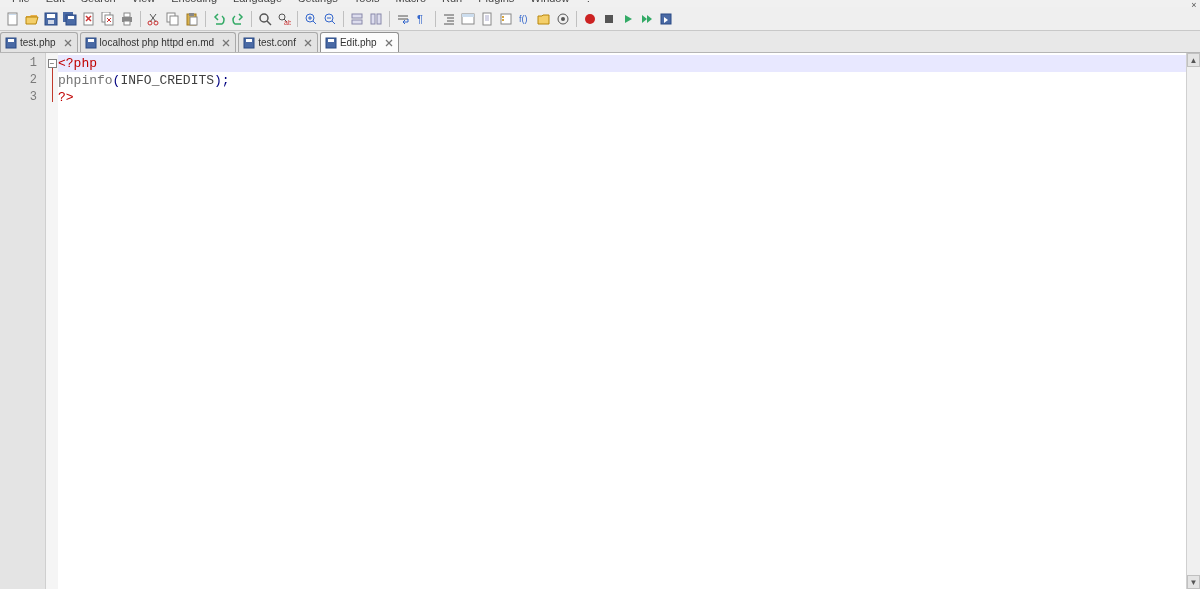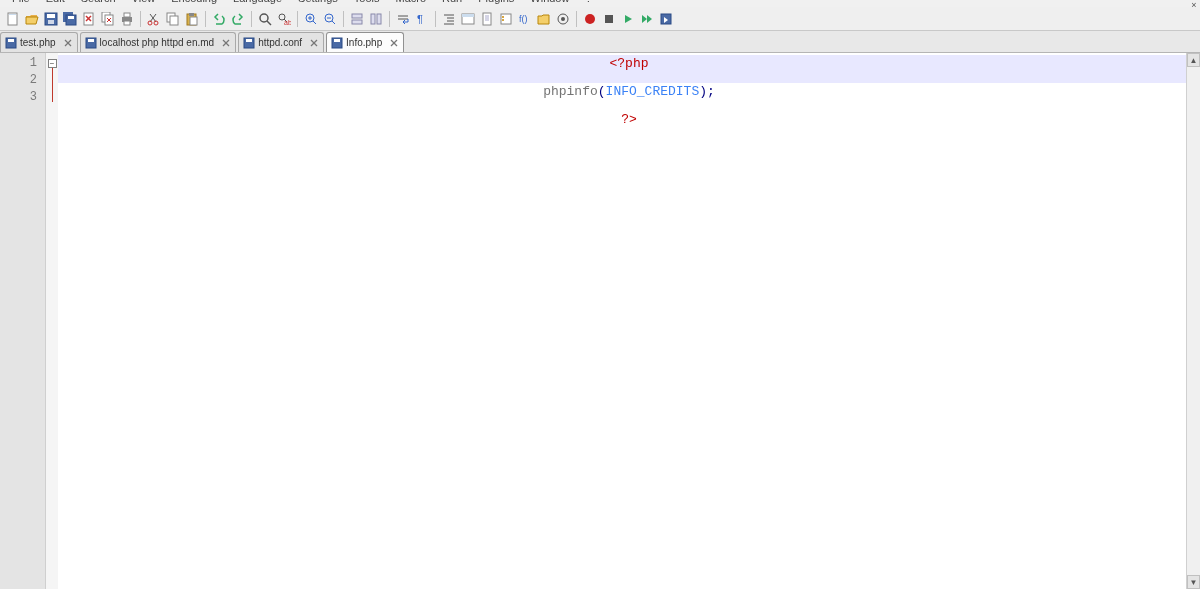--- a/index.html
+++ b/index.html
@@ -142,33 +142,32 @@
   margin: 0 auto;
 }
 .code {
   flex: 1;
   font-family: Consolas, 'Courier New', monospace;
   font-size: 13px;
   padding-top: 2px;
   position: relative;
 }
 .code-line {
-  height: 28px;
+  height: 17px;
   line-height: 17px;
   white-space: pre;
   padding-left: 0px;
-  text-align: center;
 }
 .code-line.hl {
   background: #e8e8ff;
 }
 .tk-tag { color: #c00000; }
 .tk-func { color: #737373; }
 .tk-paren { color: #000080; }
-.tk-const { color: #3b82f6; }
+.tk-const { color: #404040; }
 .tk-punc { color: #000080; }
 .scrollbar-v {
   position: absolute;
   right: 0;
   top: 53px;
   bottom: 0;
   width: 14px;
   background: #f0f0f0;
   border-left: 1px solid #d0d0d0;
 }
@@ -466,36 +465,36 @@
         </svg>
       </span>
     </div>
     <div class="tab">
       <span class="tab-icon">
         <svg width="12" height="12">
           <rect x="1" y="1" width="10" height="10" fill="#4a6aa5" stroke="#2a4a85"></rect>
           <rect x="3" y="2" width="6" height="3" fill="#fff"></rect>
         </svg>
       </span>
-      <span>httpd.conf</span>
+      <span>test.conf</span>
       <span class="tab-close">
         <svg width="8" height="8">
           <line x1="1" y1="1" x2="7" y2="7" stroke="#777" stroke-width="1.2"></line>
           <line x1="7" y1="1" x2="1" y2="7" stroke="#777" stroke-width="1.2"></line>
         </svg>
       </span>
     </div>
     <div class="tab active">
       <span class="tab-icon">
         <svg width="12" height="12">
           <rect x="1" y="1" width="10" height="10" fill="#4a6aa5" stroke="#2a4a85"></rect>
           <rect x="3" y="2" width="6" height="3" fill="#fff"></rect>
         </svg>
       </span>
-      <span>Info.php</span>
+      <span>Edit.php</span>
       <span class="tab-close">
         <svg width="8" height="8">
           <line x1="1" y1="1" x2="7" y2="7" stroke="#777" stroke-width="1.2"></line>
           <line x1="7" y1="1" x2="1" y2="7" stroke="#777" stroke-width="1.2"></line>
         </svg>
       </span>
     </div>
   </div>
 
 <div class="editor-wrap">

